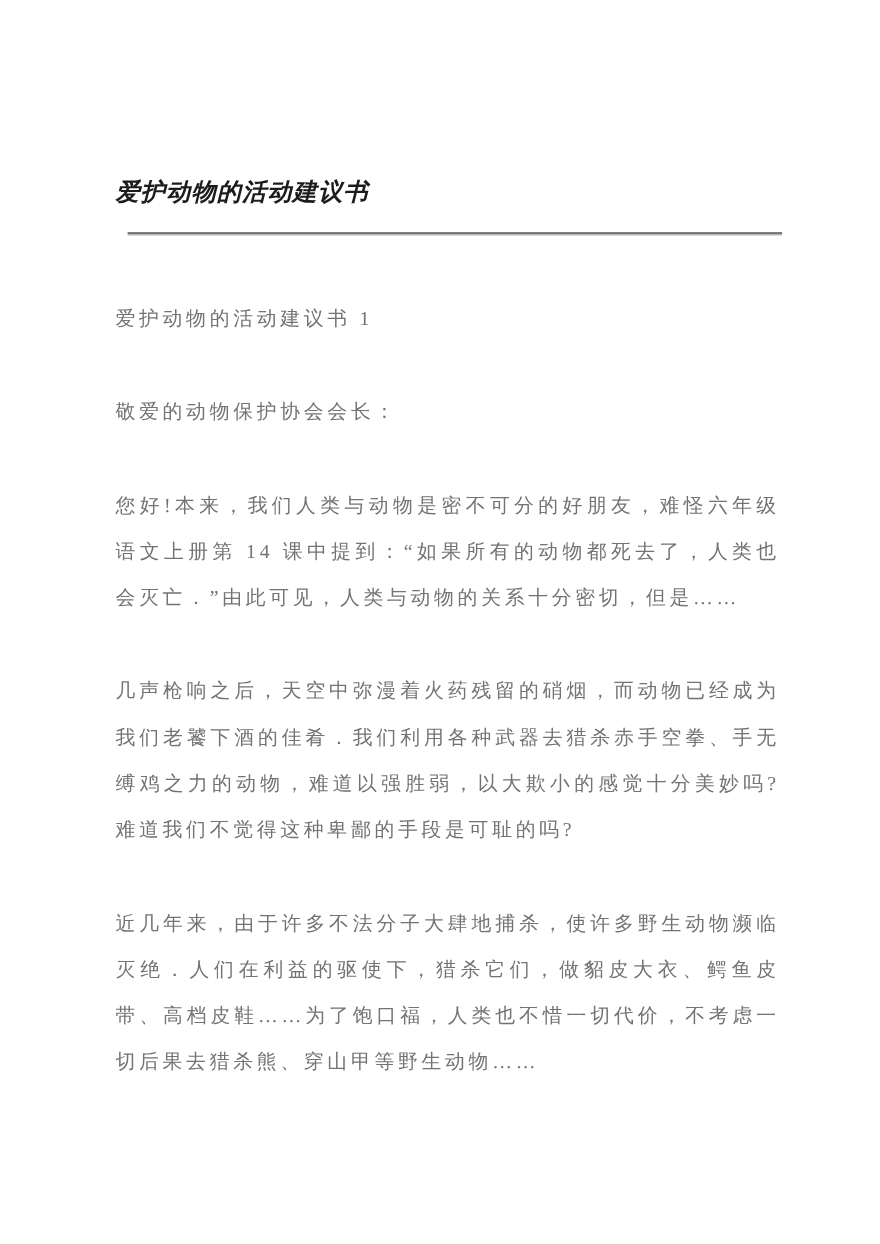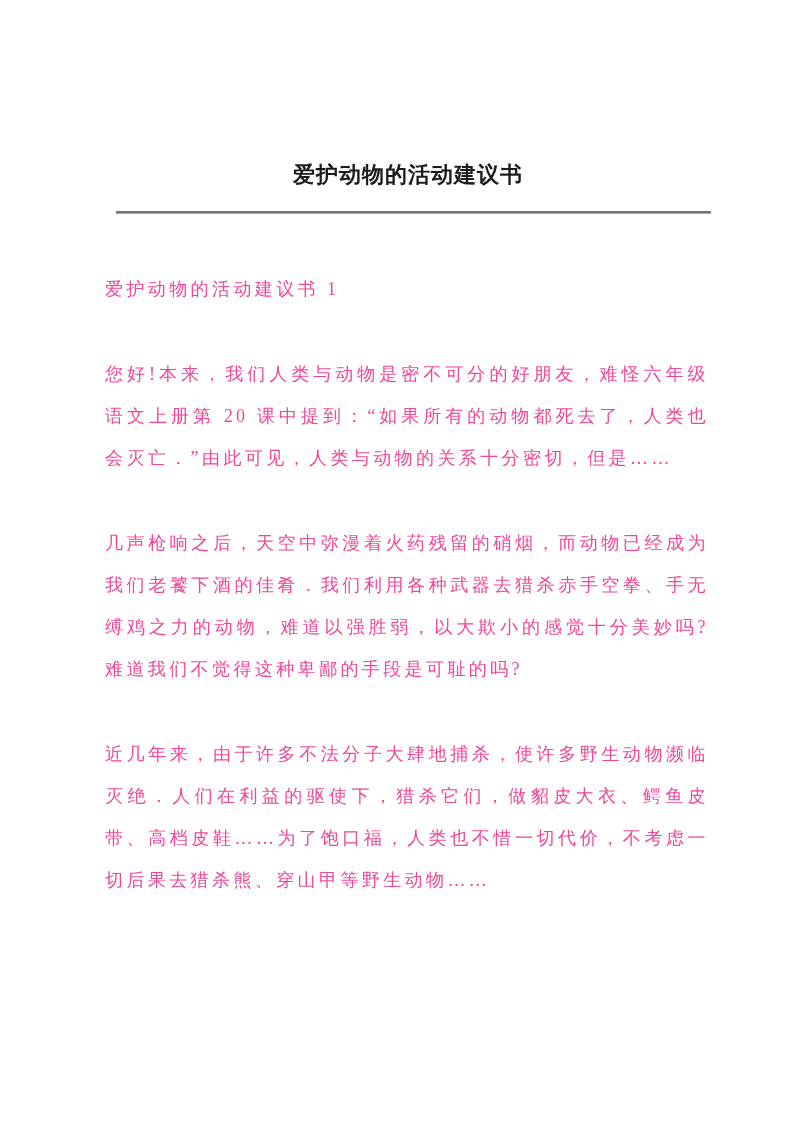--- a/index.html
+++ b/index.html
@@ -13,43 +13,43 @@
     height: 1131px;
     background: #ffffff;
     overflow: hidden;
     font-family: "Liberation Serif", serif;
   }
   .doc-title {
     position: absolute;
     top: 159px;
     left: 105px;
     width: 606px;
-    text-align: center;
     font-size: 22px;
     font-weight: bold;
     letter-spacing: 1px;
     color: #1c1c1c;
     line-height: 32px;
     white-space: nowrap;
+    font-style: italic;
   }
   .title-divider {
     position: absolute;
     top: 211px;
     left: 116px;
     width: 595px;
     height: 0;
     border-top: 2px solid #747474;
     border-bottom: 1px solid #a8a8a8;
   }
   .doc-body {
     position: absolute;
     top: 268px;
     left: 105px;
     width: 604px;
-    color: #ec4899;
+    color: #737373;
     font-size: 18px;
     line-height: 42px;
     letter-spacing: 3.4px;
     text-align: justify;
     text-justify: inter-character;
   }
   .doc-body p {
     margin: 0 0 43px 0;
     padding: 0;
   }
@@ -58,18 +58,19 @@
 <body>
 
 <div class="page">
 
   <div class="doc-title">爱护动物的活动建议书</div>
 
   <div class="title-divider"></div>
 
   <div class="doc-body">
     <p>爱护动物的活动建议书 1</p>
-    <p>您好!本来，我们人类与动物是密不可分的好朋友，难怪六年级语文上册第 20 课中提到：“如果所有的动物都死去了，人类也会灭亡．”由此可见，人类与动物的关系十分密切，但是……</p>
+    <p>敬爱的动物保护协会会长：</p>
+    <p>您好!本来，我们人类与动物是密不可分的好朋友，难怪六年级语文上册第 14 课中提到：“如果所有的动物都死去了，人类也会灭亡．”由此可见，人类与动物的关系十分密切，但是……</p>
     <p>几声枪响之后，天空中弥漫着火药残留的硝烟，而动物已经成为我们老饕下酒的佳肴．我们利用各种武器去猎杀赤手空拳、手无缚鸡之力的动物，难道以强胜弱，以大欺小的感觉十分美妙吗?难道我们不觉得这种卑鄙的手段是可耻的吗?</p>
     <p>近几年来，由于许多不法分子大肆地捕杀，使许多野生动物濒临灭绝．人们在利益的驱使下，猎杀它们，做貂皮大衣、鳄鱼皮带、高档皮鞋……为了饱口福，人类也不惜一切代价，不考虑一切后果去猎杀熊、穿山甲等野生动物……</p>
   </div>
 
 </div>
 
 </body></html>

